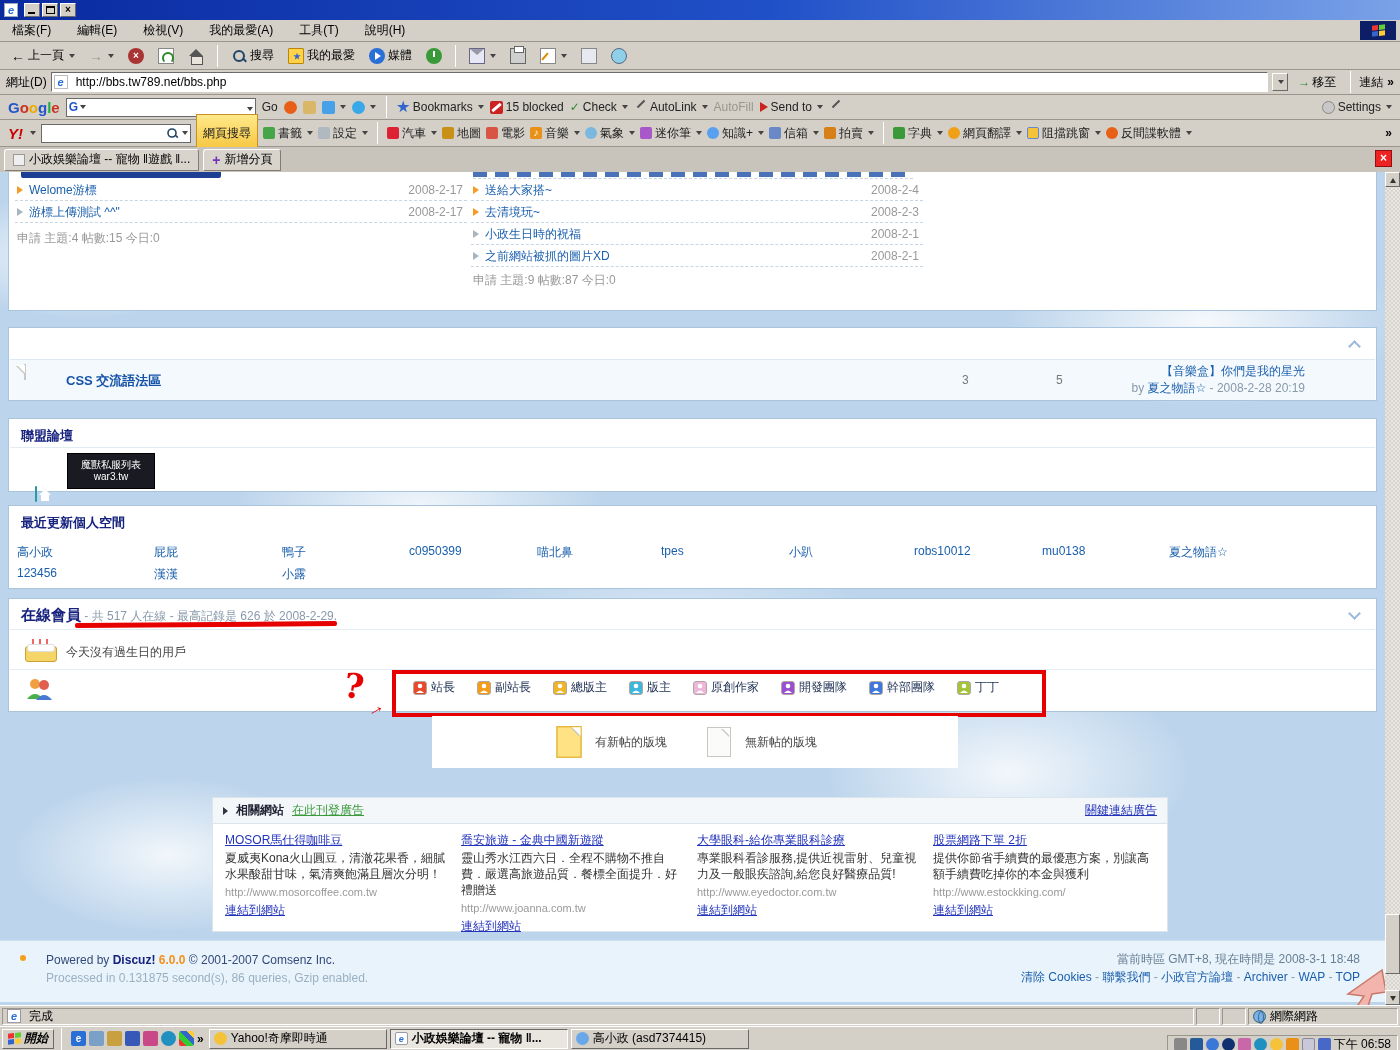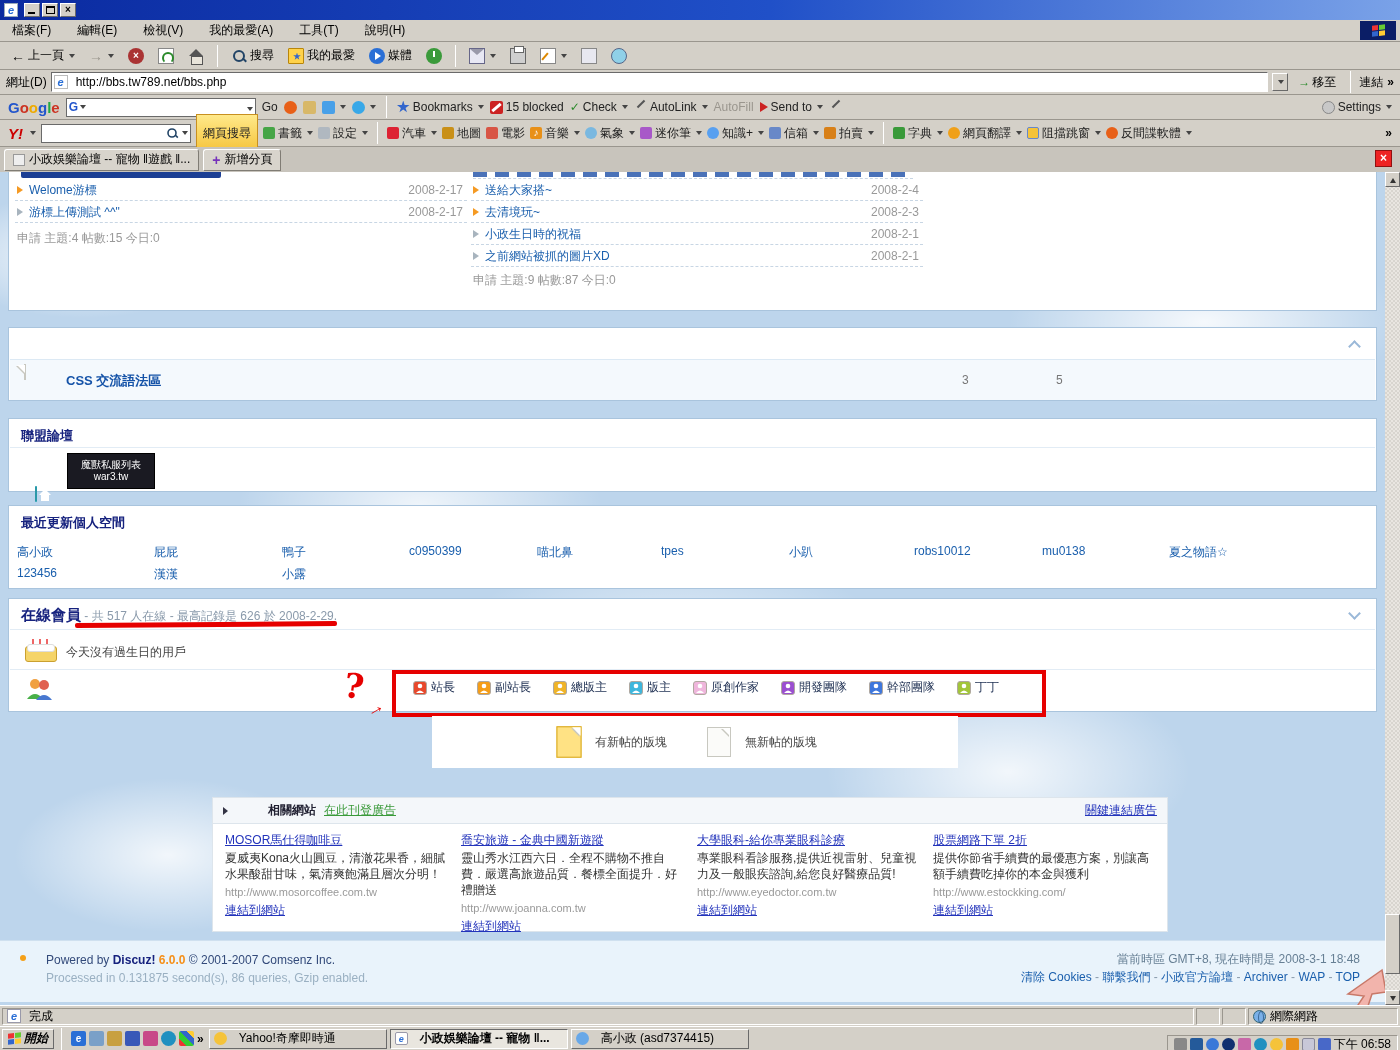--- a/index.html
+++ b/index.html
@@ -159,21 +159,21 @@
   .cake i:nth-child(1){left:7px;} .cake i:nth-child(2){left:14px;} .cake i:nth-child(3){left:21px;}
   .btext { color:#444; }
   .lgi { display:flex; align-items:center; gap:4px; color:#223355; }
   .annot-underline { position:absolute; background:#e60000; height:5px; border-radius:2px; transform:rotate(-0.4deg); }
   .annot-box { position:absolute; border:4px solid #e60000; }
   .annot-q { position:absolute; color:#e60000; font-weight:bold; font-size:34px; transform:rotate(8deg); font-family:"DejaVu Serif",serif; }
   .annot-arrow { position:absolute; color:#e60000; font-weight:bold; font-size:18px; transform:rotate(-30deg); }
   
   .adshead { height:26px; background:#f4f7fa; border-bottom:1px solid #dde5ec; display:flex; align-items:center; padding:0 10px; gap:8px; }
   .adtri { width:0; height:0; border-top:4px solid transparent; border-bottom:4px solid transparent; border-left:5px solid #334; }
-  .adrelated { color:#223; font-weight:bold;margin-left:32px; }
+  .adrelated { color:#223; font-weight:bold; }
   .adpost { color:#3a9a3a; text-decoration:underline; }
   .adkw { margin-left:auto; color:#2233bb; text-decoration:underline; }
   .adcol { position:absolute; top:34px; width:224px; line-height:16px; }
   .adtitle { color:#2233bb; text-decoration:underline; display:block; margin-bottom:2px; }
   .addesc { color:#333; display:block; }
   .adurl { color:#999; font-size:11px; display:block; margin-top:2px; }
   .adlink { color:#2233bb; text-decoration:underline; display:inline-block; margin-top:2px; }
   
   .pfooter { position:absolute; left:0; width:1386px; background:#e9f3fb; border-top:1px solid #cfe0ef; }
   .clogo { width:24px; height:24px; border-radius:50%; background:radial-gradient(circle at 35% 35%,#ffd27a,#f59018); position:relative; }
@@ -201,21 +201,21 @@
   .globe-ic { width:13px; height:13px; border-radius:50%; background:#7ab0e8; border:1px solid #367; position:relative; }
   .globe-ic::after { content:""; position:absolute; left:4px; top:0; width:4px; height:11px; border-radius:50%; border:1px solid rgba(20,60,100,.6); }
   
   .taskbar { top:1026px; left:0; width:1400px; height:24px; background:#d4d0c8; border-top:1px solid #fff;
     display:flex; align-items:center; padding:1px 2px; gap:3px; }
   .startbtn { height:20px; display:flex; align-items:center; gap:3px; padding:0 5px; background:#d4d0c8;
     border:1px solid; border-color:#fff #6a6a6a #6a6a6a #fff; font-weight:bold; font-style:italic; }
   .ql { display:flex; align-items:center; gap:3px; padding:0 2px; }
   .qlic { width:15px; height:15px; border-radius:2px; display:inline-block; text-align:center; line-height:15px; font-size:10px; color:#fff; font-weight:bold; }
   .taskitem { width:178px; height:20px; background:#d4d0c8; border:1px solid; border-color:#fff #6a6a6a #6a6a6a #fff;
-    display:flex; align-items:center; gap:12px; padding:0 4px; white-space:nowrap; overflow:hidden; }
+    display:flex; align-items:center; gap:4px; padding:0 4px; white-space:nowrap; overflow:hidden; }
   .taskitem.active { background:#e9e6df; border-color:#6a6a6a #fff #fff #6a6a6a; font-weight:bold; }
   .tico { width:13px; height:13px; border-radius:2px; flex:none; text-align:center; line-height:13px; font-size:9px; color:#fff; }
   .tray { margin-left:auto; height:20px; border:1px solid; border-color:#9a968e #fff #fff #9a968e;
     display:flex; align-items:center; gap:3px; padding:6px 6px;margin-top:12px; }
   .trico { width:13px; height:13px; border-radius:2px; display:inline-block; }
 </style>
 </head>
 <body>
 
 <div class="ab titlebar">
@@ -516,20 +516,24 @@
     </div>
   </div>
 
   <div class="wbox" style="top:155px;height:74px">
     <span class="chev" style="top:12px"></span>
     <div class="forumrow">
       <span class="pageic ab" style="left:14px;top:5px"></span>
       <span class="fname ab" style="left:56px;top:12px">CSS 交流語法區</span>
       <span class="numcell ab" style="left:952px;top:13px">3</span>
       <span class="numcell ab" style="left:1046px;top:13px">5</span>
+      <span class="lastpost ab" style="right:70px;top:3px">
+        <span class="lp1" style="display:block">【音樂盒】你們是我的星光</span>
+        <span class="lp2"><span>by </span><b>夏之物語☆</b><span> - 2008-2-28 20:19</span></span>
+      </span>
     </div>
   </div>
 
   <div class="wbox" style="top:246px;height:74px">
     <div class="sechead">聯盟論壇</div>
     <div class="divline" style="top:28px"></div>
     <span class="house-ic ab" style="left:26px;top:42px"></span>
     <span class="banner ab" style="left:58px;top:34px">
       <span>魔獸私服列表</span>
       <span>war3.tw</span>

